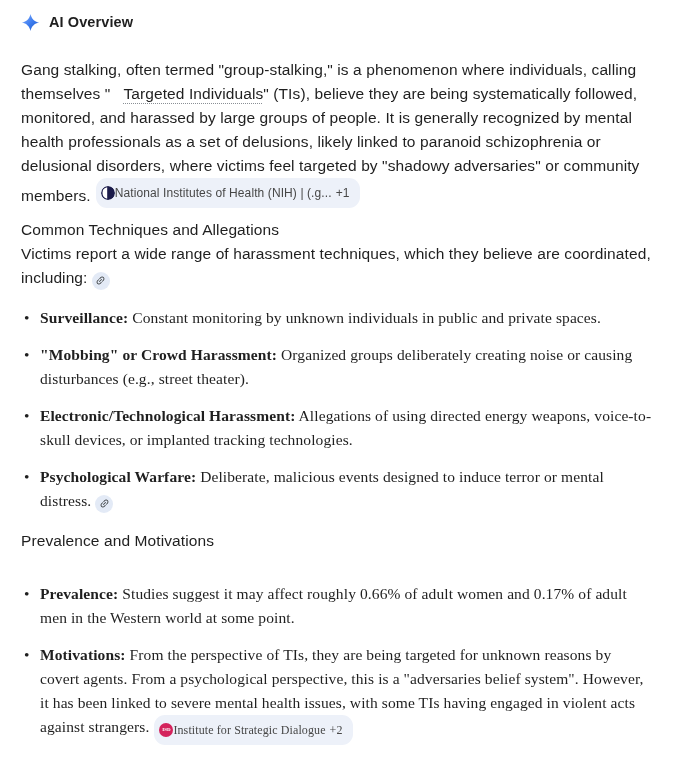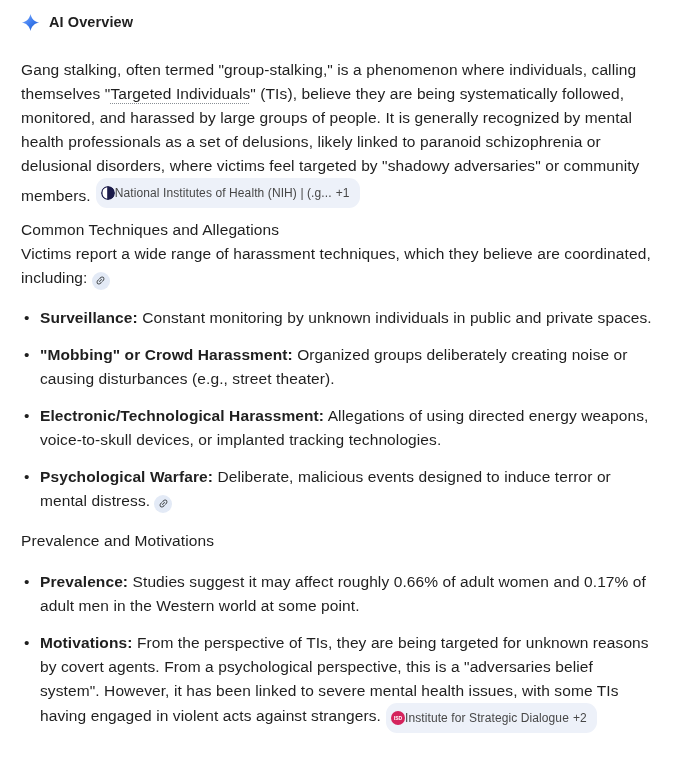--- a/index.html
+++ b/index.html
@@ -15,31 +15,32 @@
   .header { display: flex; align-items: center; gap: 9px; height: 20px; margin-bottom: 26px; }
   .spark { width: 19px; height: 19px; flex: none; }
   .spark svg { width: 19px; height: 19px; display: block; }
   .header-title { font-size: 14.5px; font-weight: 600; color: #1f1f1f; letter-spacing: .1px; }
 
   .para { font-size: 15.5px; line-height: 24px; margin: 0; max-width: 633px; letter-spacing: .1px; }
   h3.sec-heading { font-size: 15.5px; line-height: 24px; font-weight: 400; margin: 10px 0 0 0; letter-spacing: .1px; }
   h3.sec-heading.second { margin-top: 16px; }
 
   ul.bullets { list-style: none; margin: 16px 0 0 0; padding: 0; max-width: 633px; }
-  ul.bullets.second { margin-top: 17px; }
-  ul.bullets li { position: relative; padding-left: 19px; font-size: 15.5px; line-height: 24px; letter-spacing: .1px; }
+  ul.bullets.second { margin-top: 29px; }
+  ul.bullets li { position: relative; padding-left: 19px; font-size: 15.5px; line-height: 24px; letter-spacing: .1px; font-family: Liberation Serif, serif; }
   ul.bullets li + li { margin-top: 13px; }
   ul.bullets li::before { content: "\2022"; position: absolute; left: 3px; top: 0; }
 
   .dotted-link {
     color: inherit; cursor: pointer;
     text-decoration: underline dotted;
     text-decoration-color: #8a8f95;
     text-decoration-thickness: 1px;
     text-underline-offset: 4px;
+    margin-left: 13px;
   }
 
   .chip {
     display: inline-flex; align-items: center; 
     background: #edf1f9; border-radius: 11px;
     padding: 3px 10px 3px 5px;
     font-size: 12px; color: #474747;
     white-space: nowrap; margin-left: 5px;
     vertical-align: 1px; cursor: pointer;
   }

